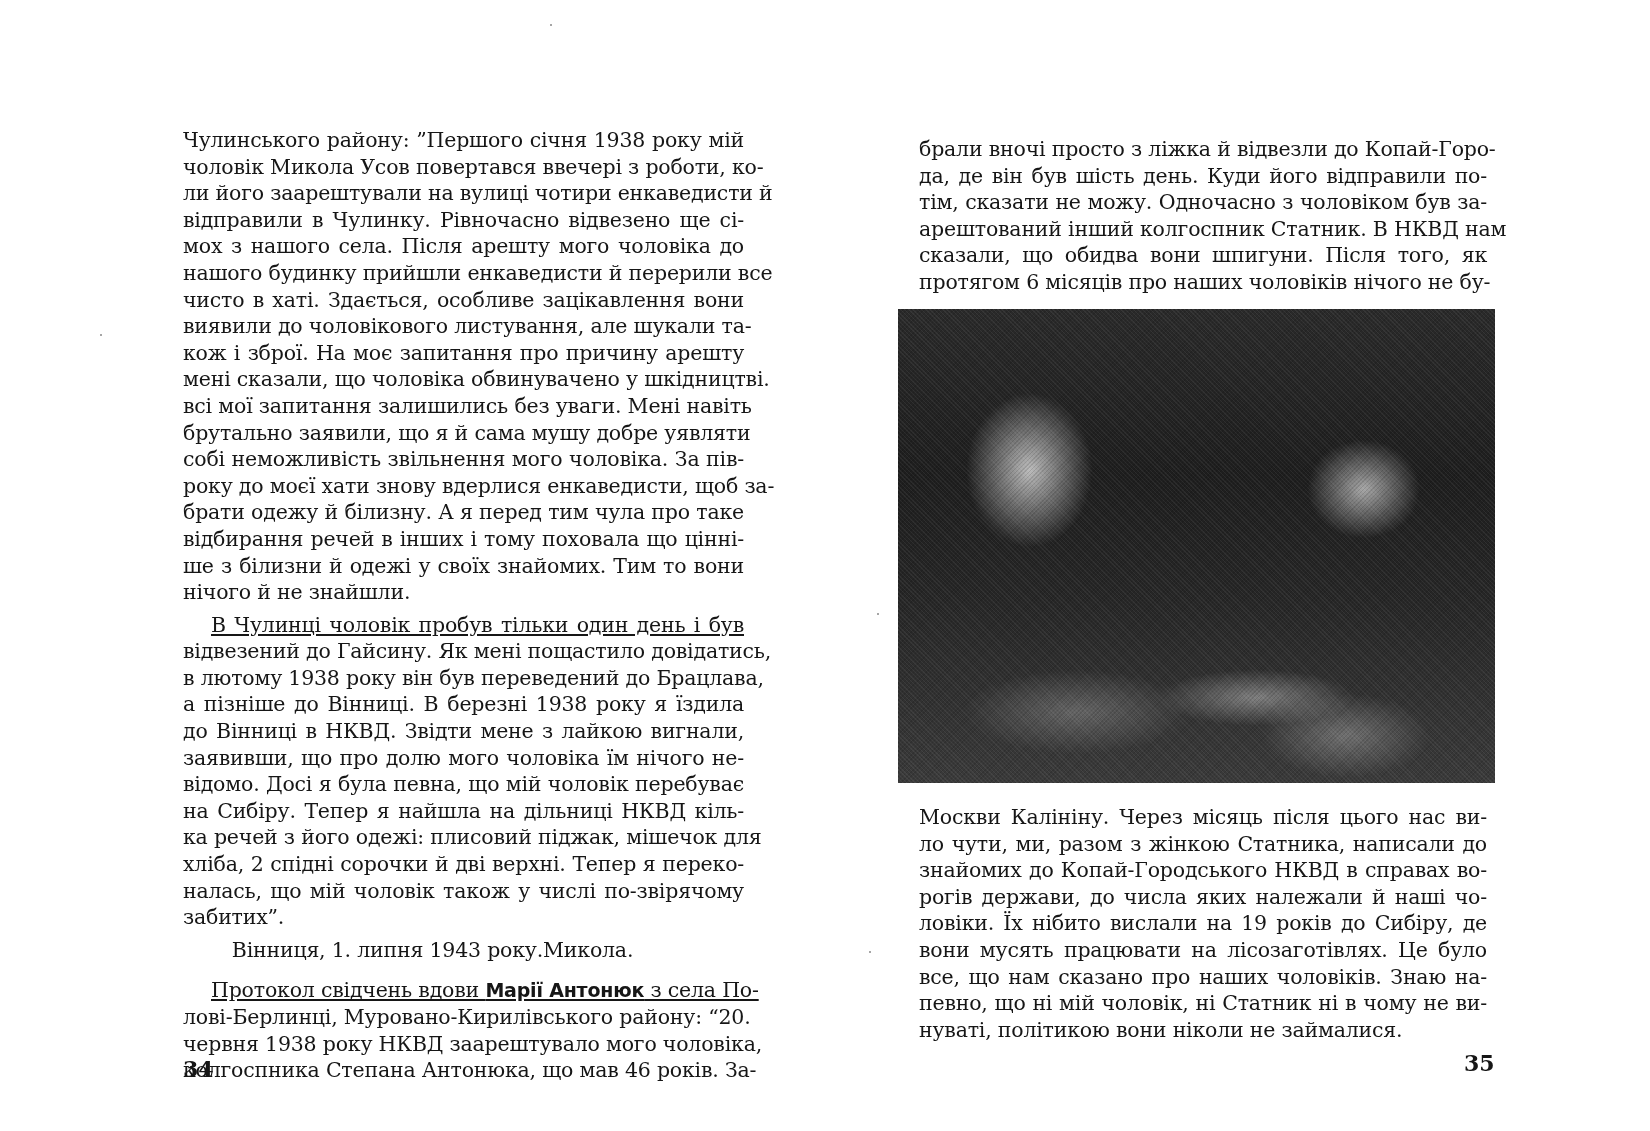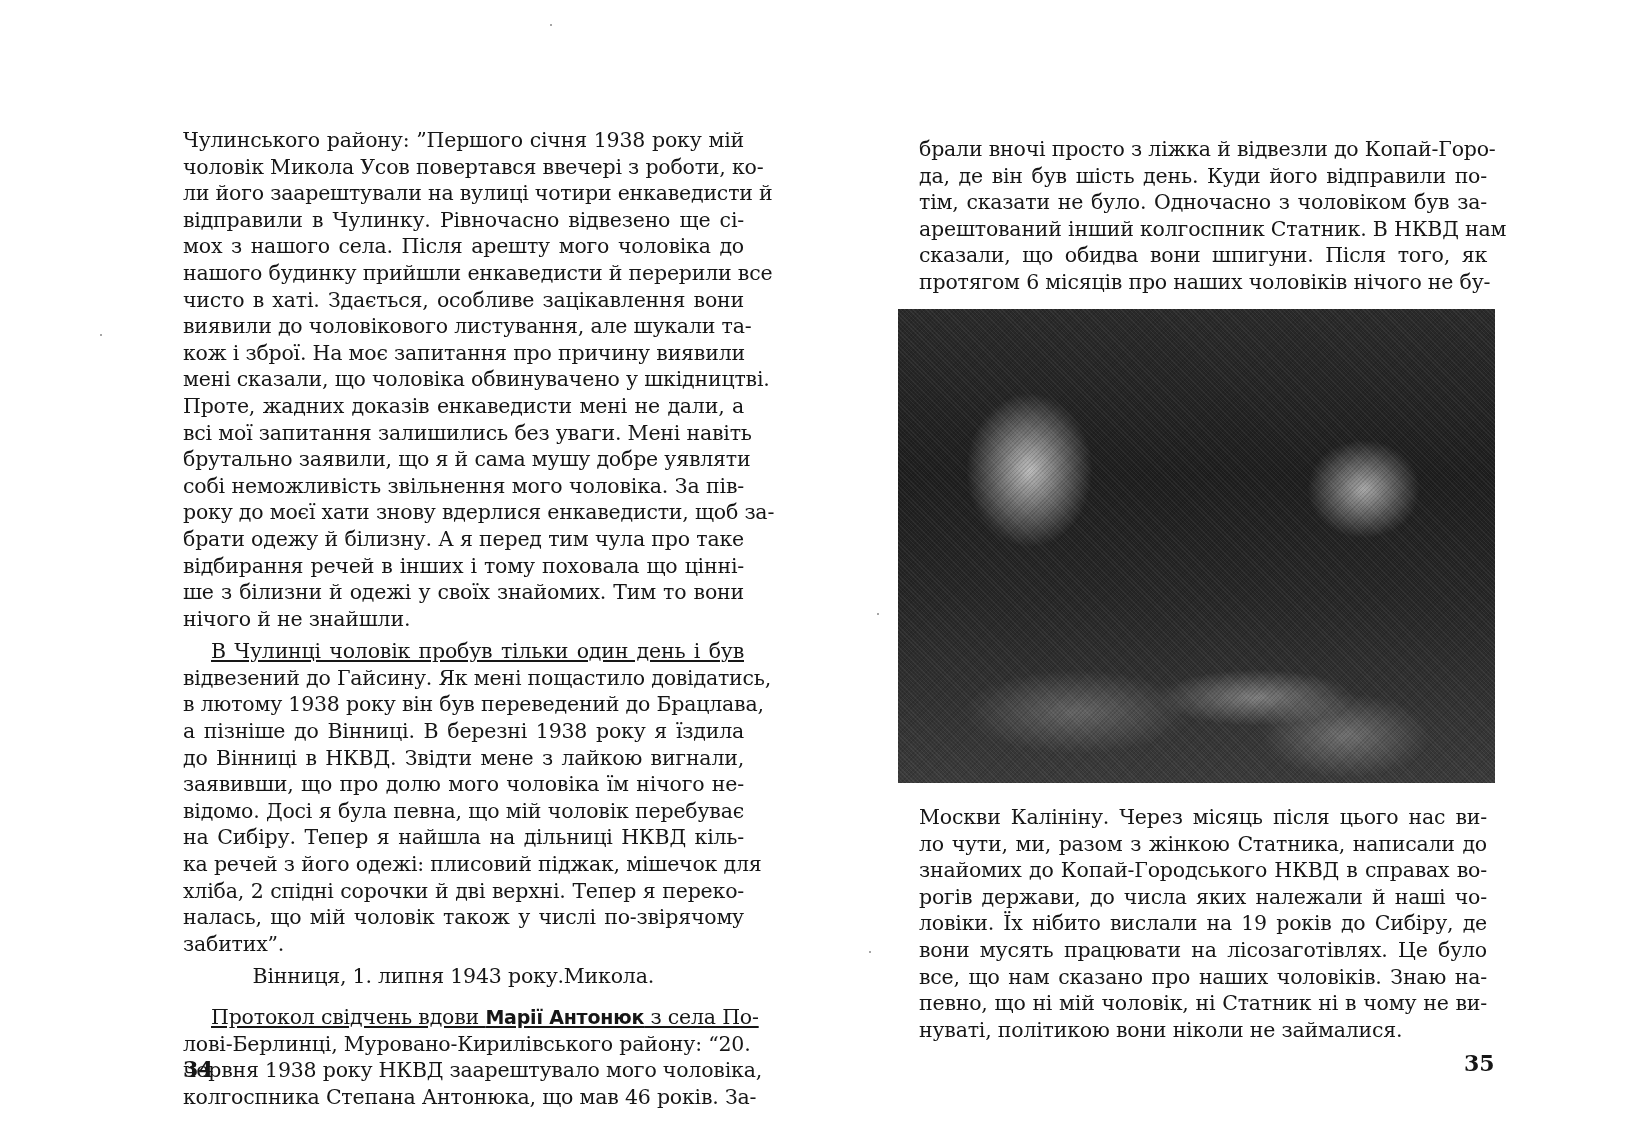--- a/index.html
+++ b/index.html
@@ -16,21 +16,21 @@
   .col .ln { display: block; white-space: nowrap; text-align: justify; text-align-last: justify; }
   .col .ln.last { text-align-last: left; }
   .col .ln.indent { padding-left: 28px; text-decoration: underline; }
   .col .gap { display: block; height: 6px; }
   .col .gap-lg { display: block; height: 14px; }
 
   .left-col { left: 183px; top: 111px; width: 561px; }
   .right-top { left: 110px; top: 120px; width: 568px; }
   .right-bot { left: 110px; top: 788px; width: 568px; }
 
-  .sig-line { display: flex; justify-content: flex-end; padding-left: 28px; padding-right: 90px; white-space: nowrap; }
+  .sig-line { display: flex; justify-content: center; padding-left: 28px; padding-right: 90px; white-space: nowrap; }
   .bold-name { font-family: "DejaVu Sans", "Liberation Sans", sans-serif; font-weight: bold; font-size: 19px; }
 
   .page-num { position: absolute; font-family: "DejaVu Serif", serif; font-weight: bold; font-size: 22px; }
   .pn-left { left: 183px; top: 1040px; }
   .pn-right { left: 655px; top: 1034px; }
 
   .photo {
     position: absolute; left: 89px; top: 293px; width: 597px; height: 474px;
     background:
       radial-gradient(ellipse 90px 110px at 22% 34%, rgba(215,215,215,0.85), transparent 70%),
@@ -54,23 +54,22 @@
   <div class="col left-col">
     <div>
       <span class="ln">Чулинського району: ”Першого січня 1938 року мій</span>
       <span class="ln">чоловік Микола Усов повертався ввечері з роботи, ко-</span>
       <span class="ln">ли його заарештували на вулиці чотири енкаведисти й</span>
       <span class="ln">відправили в Чулинку. Рівночасно відвезено ще сі-</span>
       <span class="ln">мох з нашого села. Після арешту мого чоловіка до</span>
       <span class="ln">нашого будинку прийшли енкаведисти й перерили все</span>
       <span class="ln">чисто в хаті. Здається, особливе зацікавлення вони</span>
       <span class="ln">виявили до чоловікового листування, але шукали та-</span>
-      <span class="ln">кож і зброї. На моє запитання про причину виявили</span>
+      <span class="ln">кож і зброї. На моє запитання про причину арешту</span>
       <span class="ln">мені сказали, що чоловіка обвинувачено у шкідництві.</span>
-      <span class="ln">Проте, жадних доказів енкаведисти мені не дали, а</span>
       <span class="ln">всі мої запитання залишились без уваги. Мені навіть</span>
       <span class="ln">брутально заявили, що я й сама мушу добре уявляти</span>
       <span class="ln">собі неможливість звільнення мого чоловіка. За пів-</span>
       <span class="ln">року до моєї хати знову вдерлися енкаведисти, щоб за-</span>
       <span class="ln">брати одежу й білизну. А я перед тим чула про таке</span>
       <span class="ln">відбирання речей в інших і тому поховала що цінні-</span>
       <span class="ln">ше з білизни й одежі у своїх знайомих. Тим то вони</span>
       <span class="ln last">нічого й не знайшли.</span>
     </div>
     <span class="gap"></span>
@@ -103,21 +102,21 @@
   </div>
   <div class="page-num pn-left">34</div>
   <span class="speck" style="left:100px;top:318px"></span>
   <span class="speck" style="left:550px;top:8px"></span>
 </div>
 
 <div class="page page-right">
   <div class="col right-top">
     <span class="ln">брали вночі просто з ліжка й відвезли до Копай-Горо-</span>
     <span class="ln">да, де він був шість день. Куди його відправили по-</span>
-    <span class="ln">тім, сказати не було. Одночасно з чоловіком був за-</span>
+    <span class="ln">тім, сказати не можу. Одночасно з чоловіком був за-</span>
     <span class="ln">арештований інший колгоспник Статник. В НКВД нам</span>
     <span class="ln">сказали, що обидва вони шпигуни. Після того, як</span>
     <span class="ln">протягом 6 місяців про наших чоловіків нічого не бу-</span>
   </div>
 
   <div class="photo" title="black-and-white photograph of people exhuming bodies in a wooded area"></div>
 
   <div class="col right-bot">
     <span class="ln">Москви Калініну. Через місяць після цього нас ви-</span>
     <span class="ln">ло чути, ми, разом з жінкою Статника, написали до</span>

